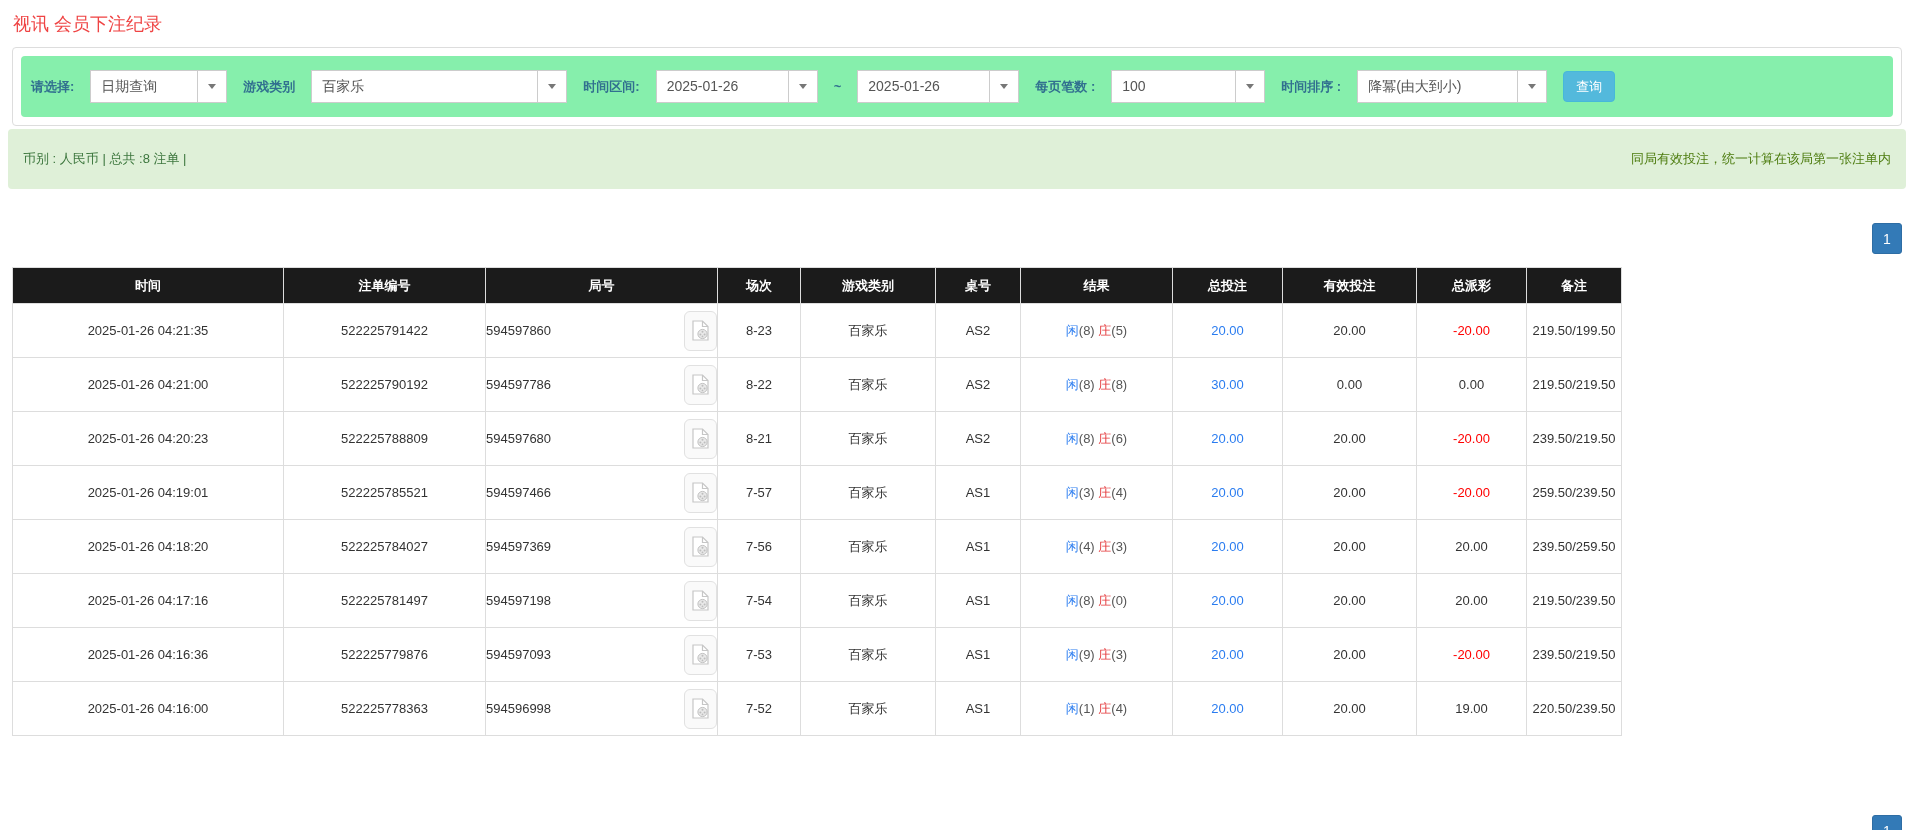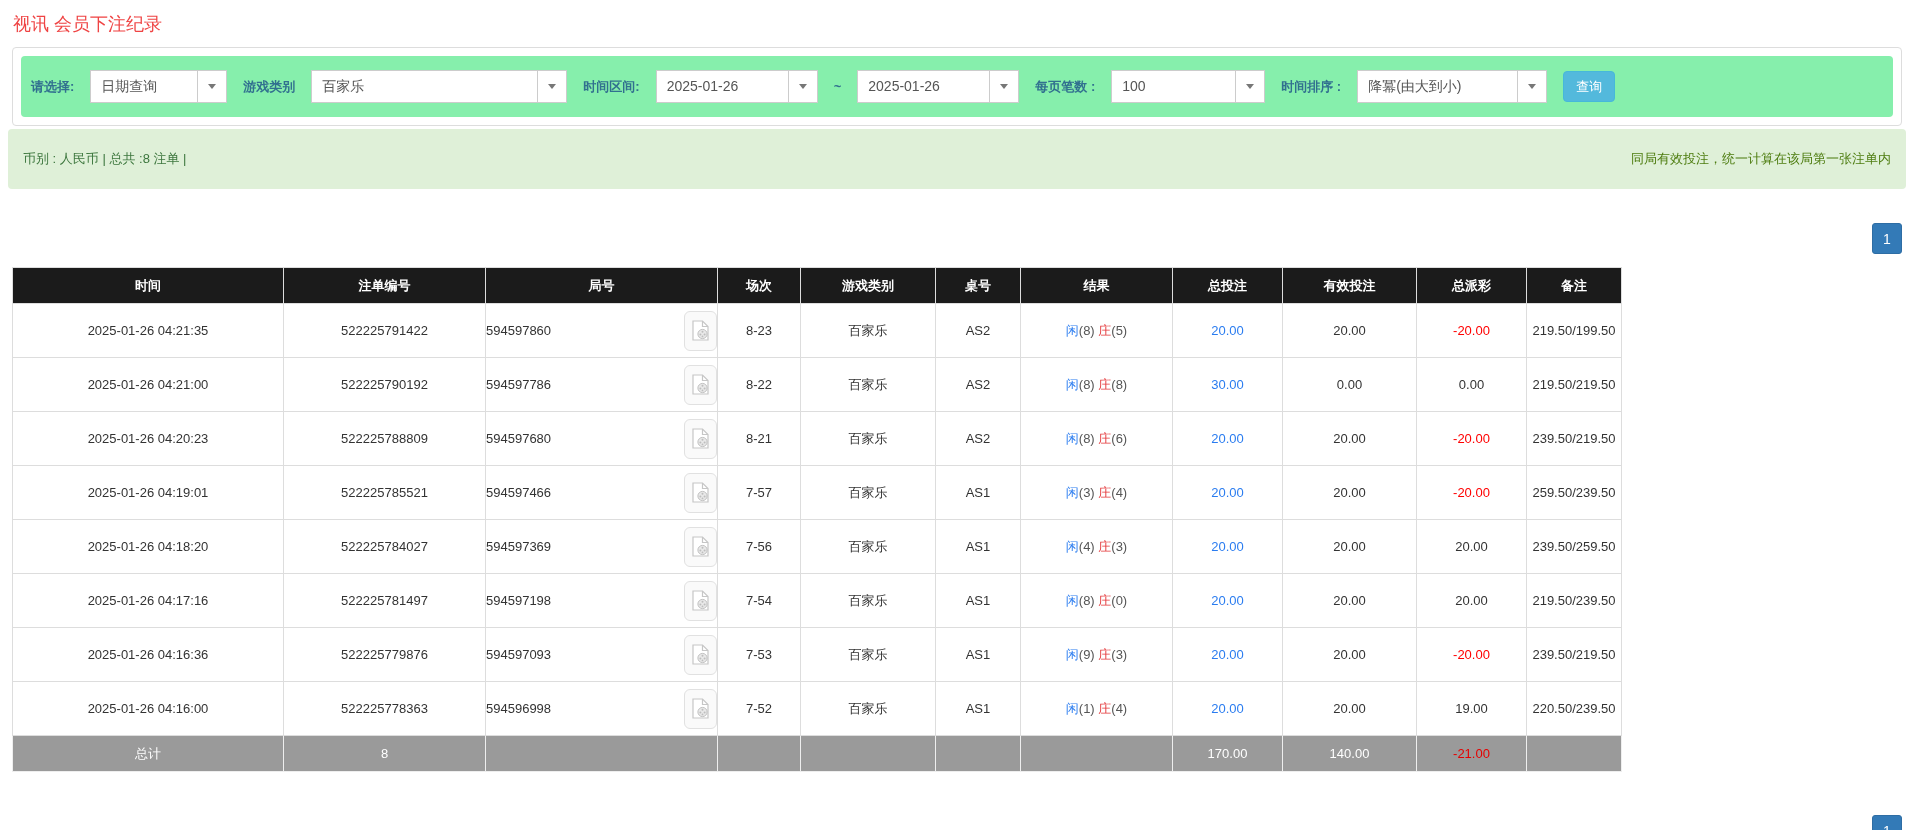--- a/index.html
+++ b/index.html
@@ -396,33 +396,20 @@
       <span class="player">闲</span><span class="res-num">(1)</span>
       <span class="banker">庄</span><span class="res-num">(4)</span>
     </td>
     <td class="amt-link">20.00</td>
     <td>20.00</td>
     <td>19.00</td>
     <td>220.50/239.50</td>
   </tr>
       </tbody>
     <tfoot>
-      <tr class="sum-row tot">
-        <td>总计</td>
-        <td>8</td>
-        <td></td>
-          <td></td>
-        <td></td>
-          <td></td>
-        <td></td>
-        <td>170.00</td>
-        <td>140.00</td>
-        <td class="neg">-21.00</td>
-        <td></td>
-      </tr>
     </tfoot>
   </table>
 
   <div class="bottom-pager">
     <div class="page-btn">1</div>
   </div>
 
 </div>
 
 </body></html>

